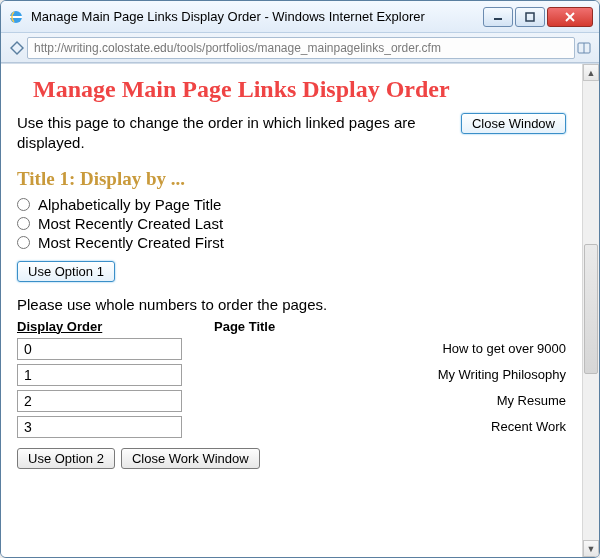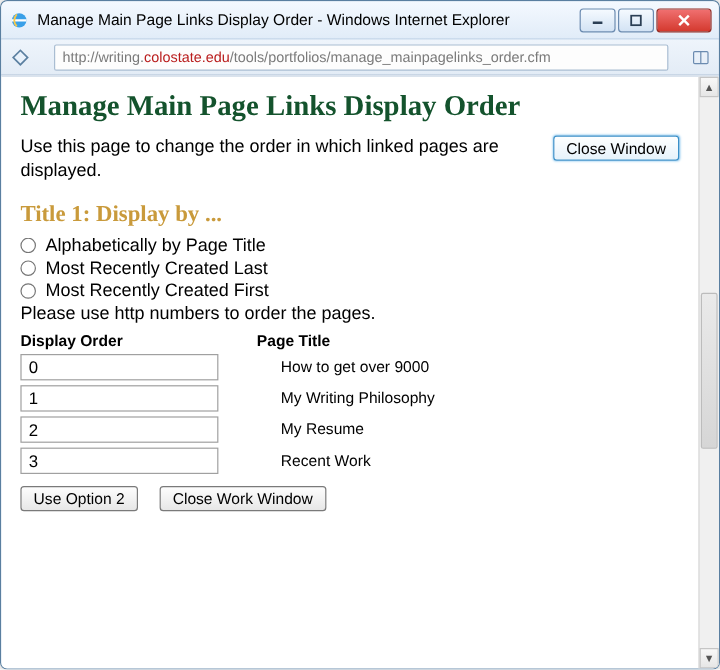--- a/index.html
+++ b/index.html
@@ -55,21 +55,21 @@
   background: linear-gradient(#f07070, #d43a2f);
   border-color: #942c24;
   color: #fff;
   font-weight: bold;
 }
 .addressbar {
   height: 30px;
   display: flex;
   align-items: center;
   padding: 3px 6px;
-  gap: 18px;
+  gap: 0;
   background: linear-gradient(#eef4fb, #e3ecf6);
   border-bottom: 1px solid #b6c7da;
 }
 .addressbar .nav-icon {
   width: 20px; height: 20px;
   display: flex; align-items: center; justify-content: center;
   color: #4a6a8a;
 }
 .url-box {
   flex: 1;
@@ -78,21 +78,21 @@
   border: 1px solid #a9bdd2;
   border-radius: 2px;
   padding: 2px 6px;
   font-size: 12px;
   color: #7a7a7a;
   display: flex;
   align-items: center;
   overflow: hidden;
   white-space: nowrap;
 }
-.url-box .host { color: #b91c1c; }
+.url-box .host { color: #737373; }
 .compat-icon {
   width: 18px; height: 18px;
   color: #6b8bb0;
   display:flex;align-items:center;justify-content:center;
   font-size:12px;
 }
 .content-wrap {
   flex: 1;
   display: flex;
   background: #fff;
@@ -121,25 +121,26 @@
 }
 .scroll-thumb {
   position:absolute;
   left:1px; right:1px;
   top: 180px; height: 130px;
   background: linear-gradient(#eaeaea,#d6d6d6);
   border:1px solid #bcbcbc;
   border-radius:2px;
 }
 h1.page-title {
-  color: #14532d;
+  color: #ef4444;
   font-family: Georgia, "Times New Roman", serif;
   font-size: 24px;
   font-weight: bold;
   margin-bottom: 10px;
+  margin-left: 16px;
 }
 .intro-row { display: flex; align-items: flex-start; gap: 0; margin-bottom: 14px;}
 .intro-text { flex: 1; font-size: 15px; line-height: 1.35; }
 .btn {
   font-family: Tahoma, sans-serif;
   font-size: 13px;
   padding: 2px 10px;
   background: linear-gradient(#fdfdfd, #e7e7e7);
   border: 1px solid #7a7a7a;
   border-radius: 3px;
@@ -160,33 +161,33 @@
 }
 .radio-row {
   display: flex; align-items: center; gap: 8px;
   font-size: 15px;
   margin: 2px 0;
 }
 .radio-row input { margin: 0; }
 .option1-btn { margin-top: 10px; margin-bottom: 14px; }
 .instr { font-size: 15px; margin-bottom: 6px; }
 .table-head { display:flex; font-weight:bold; font-size:13px; }
-.col-order { width: 185px; }
+.col-order { width: 185px; text-decoration: underline; }
 .col-title { flex:1;margin-left:12px; }
 .table-row { display:flex; align-items:center; margin: 4px 0; }
 .order-input {
   width: 165px;
   height: 22px;
   border: 1px solid #a0a0a0;
   padding: 1px 6px;
   font-size: 14px;
   font-family: Verdana, sans-serif;
 }
-.page-title-cell { font-size: 13px; padding-left: 20px; }
-.footer-btns { display:flex; gap:18px; margin-top: 10px; }
+.page-title-cell { font-size: 13px; padding-left: 20px; text-align: right; }
+.footer-btns { display:flex; gap:6px; margin-top: 10px; }
 </style>
 </head>
 <body>
 
 <div class="window-frame">
 
   <div class="titlebar">
     <span class="ie-icon">
       <svg width="16" height="16" viewBox="0 0 16 16">
           <circle cx="8" cy="8" r="6" fill="#3aa0e8"></circle>
@@ -253,22 +254,25 @@
       </label>
       <label class="radio-row">
         <input type="radio" name="opt1" style="">
         <span>Most Recently Created Last</span>
       </label>
       <label class="radio-row">
         <input type="radio" name="opt1" style="">
         <span>Most Recently Created First</span>
       </label>
 
-
-      <div class="instr">Please use http numbers to order the pages.</div>
+      <div class="option1-btn">
+        <button class="btn accent">Use Option 1</button>
+      </div>
+
+      <div class="instr">Please use whole numbers to order the pages.</div>
 
       <div class="table-head">
         <div class="col-order">Display Order</div>
         <div class="col-title">Page Title</div>
       </div>
 
       <div class="table-row">
         <div class="col-order"><input class="order-input" value="0" style=""></div>
         <div class="col-title page-title-cell">How to get over 9000</div>
       </div>

